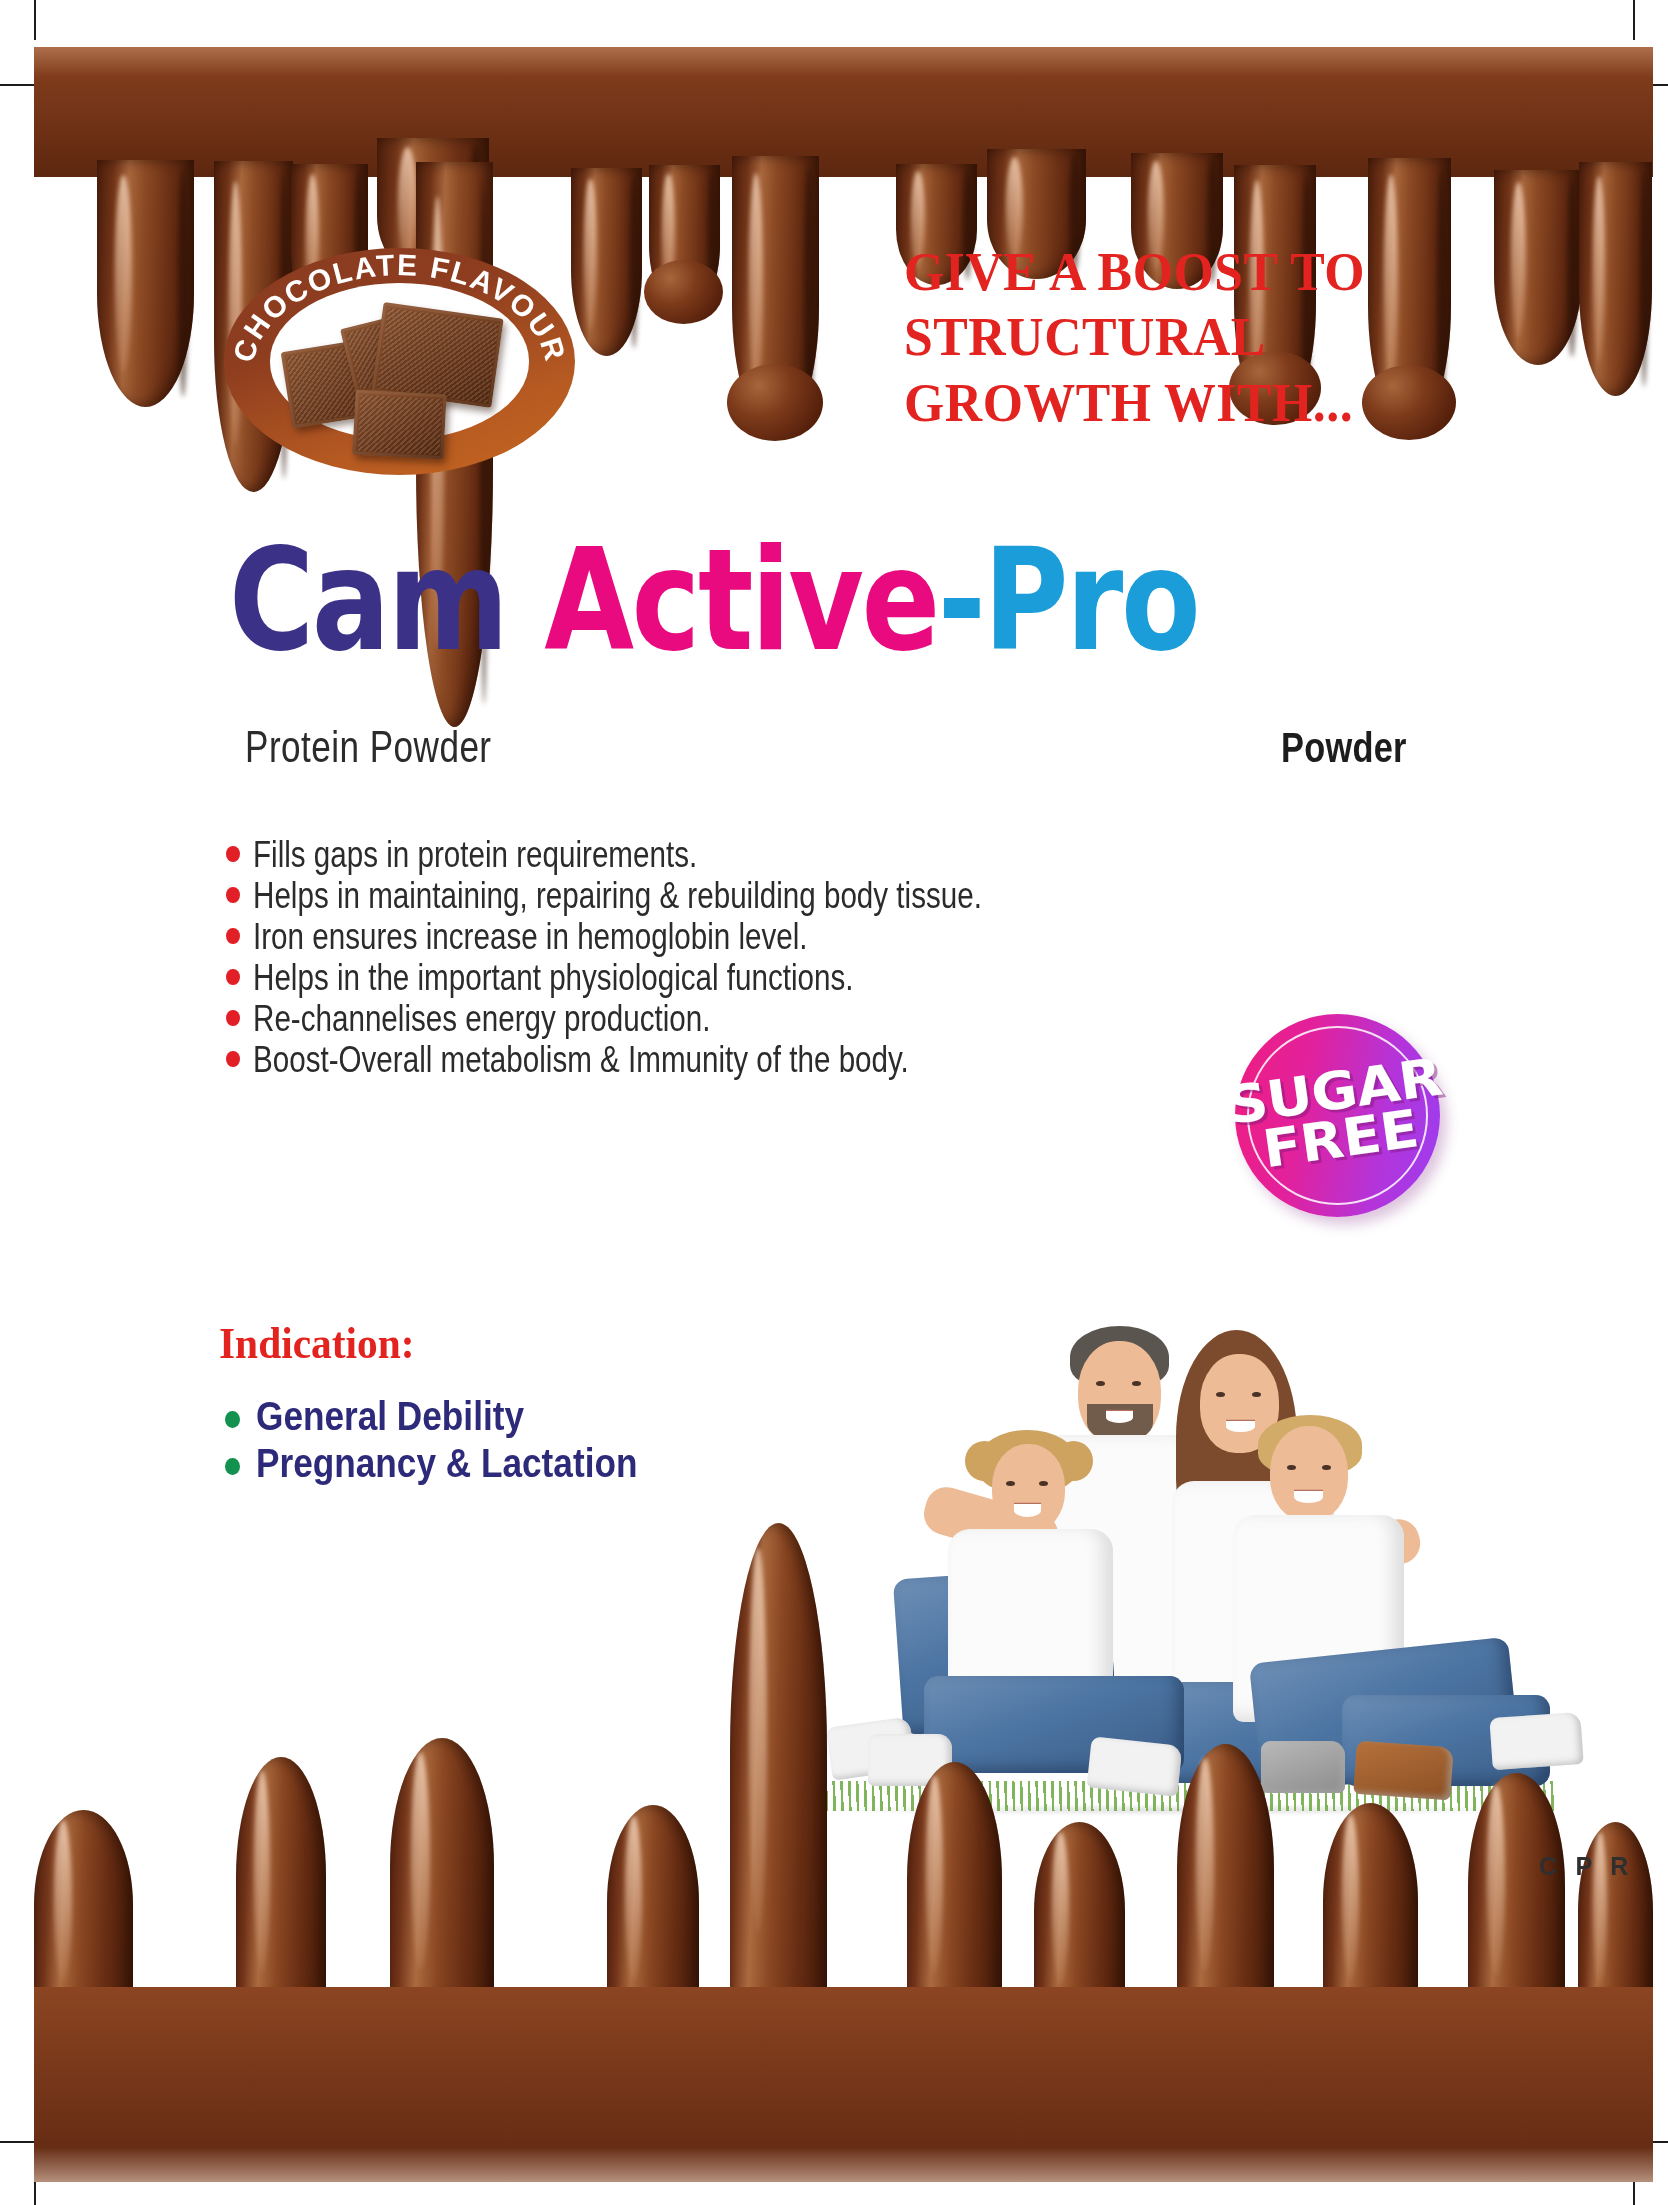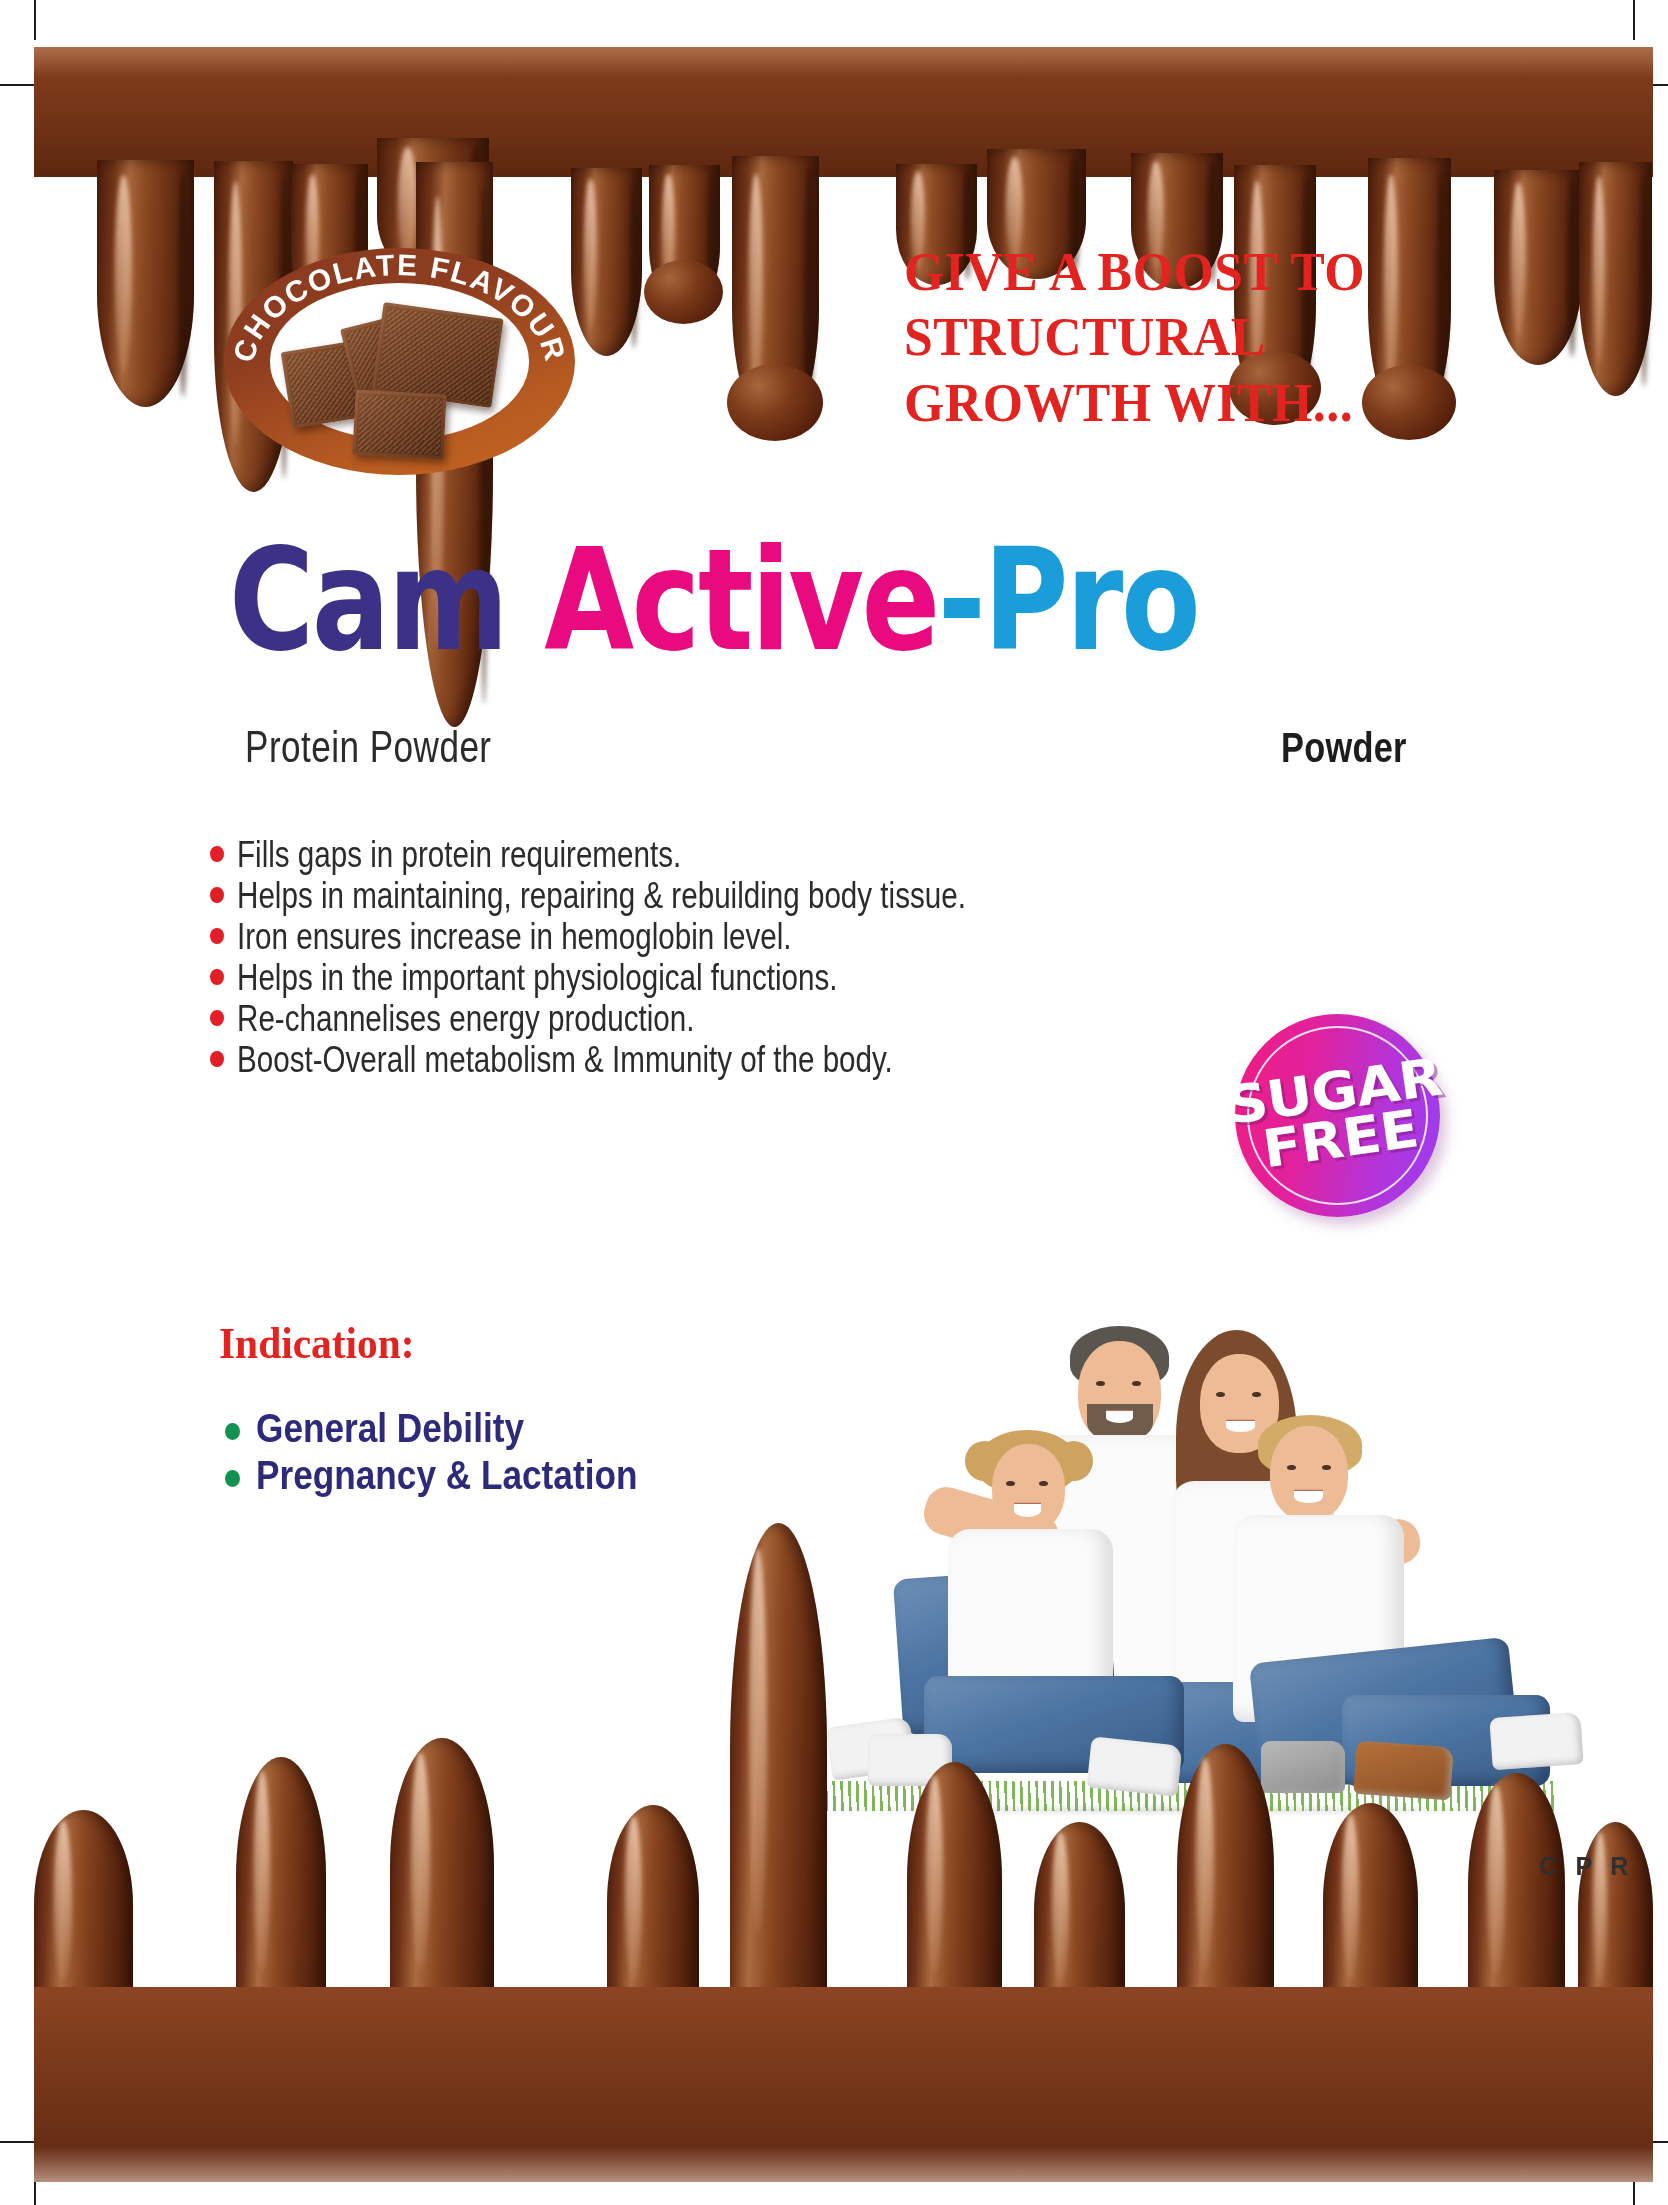--- a/index.html
+++ b/index.html
@@ -74,33 +74,33 @@
   .brand .w3{color:#1a9dd9;}
 
   .sub-left{position:absolute;left:245px;top:721px;color:#2b2b2b;
     font-family:"Liberation Sans",sans-serif;font-weight:normal;font-size:45px;
     transform:scaleX(.78);transform-origin:left top;letter-spacing:0.6px;}
   .sub-right{position:absolute;left:1281px;top:723px;color:#1d1d1d;
     font-family:"Liberation Sans",sans-serif;font-weight:bold;font-size:43px;
     transform:scaleX(.8);transform-origin:left top;letter-spacing:0.3px;}
 
   
-  .benefits{position:absolute;left:205px;top:835px;width:1104px;text-align:center;}
+  .benefits{position:absolute;left:221px;top:835px;width:1104px;text-align:center;}
   .b-row{position:relative;height:41px;}
   .b-dot{position:absolute;left:5.2px;top:11px;width:13.6px;height:16px;border-radius:50%;
     background:#e21f26;}
   .b-txt{position:absolute;left:32px;top:0;color:#2b2b2b;
     font-family:"Liberation Sans",sans-serif;font-size:37px;line-height:39px;
     white-space:nowrap;transform:scaleX(.80);transform-origin:left top;}
 
   
   .ind-title{position:absolute;left:219px;top:1317px;color:#e2231f;
     font-family:"Liberation Serif",serif;font-weight:bold;font-size:45px;
     transform:scaleX(.92);transform-origin:left top;}
-  .ind-list{position:absolute;left:218px;top:1395px;width:649px;margin-top:12px;}
+  .ind-list{position:absolute;left:218px;top:1395px;width:649px;}
   .i-row{position:relative;height:47px;}
   .i-dot{position:absolute;left:6.5px;top:15.6px;width:15.6px;height:17.5px;border-radius:50%;
     background:#12914f;}
   .i-txt{position:absolute;left:38px;top:0;color:#2e2a7a;
     font-family:"Liberation Sans",sans-serif;font-weight:bold;font-size:40px;
     line-height:43px;white-space:nowrap;transform:scaleX(.88);transform-origin:left top;}
 
   
   .sugar{position:absolute;left:1235px;top:1014px;width:205px;height:203px;}
   .sugar .disc{position:absolute;inset:0;border-radius:50%;

